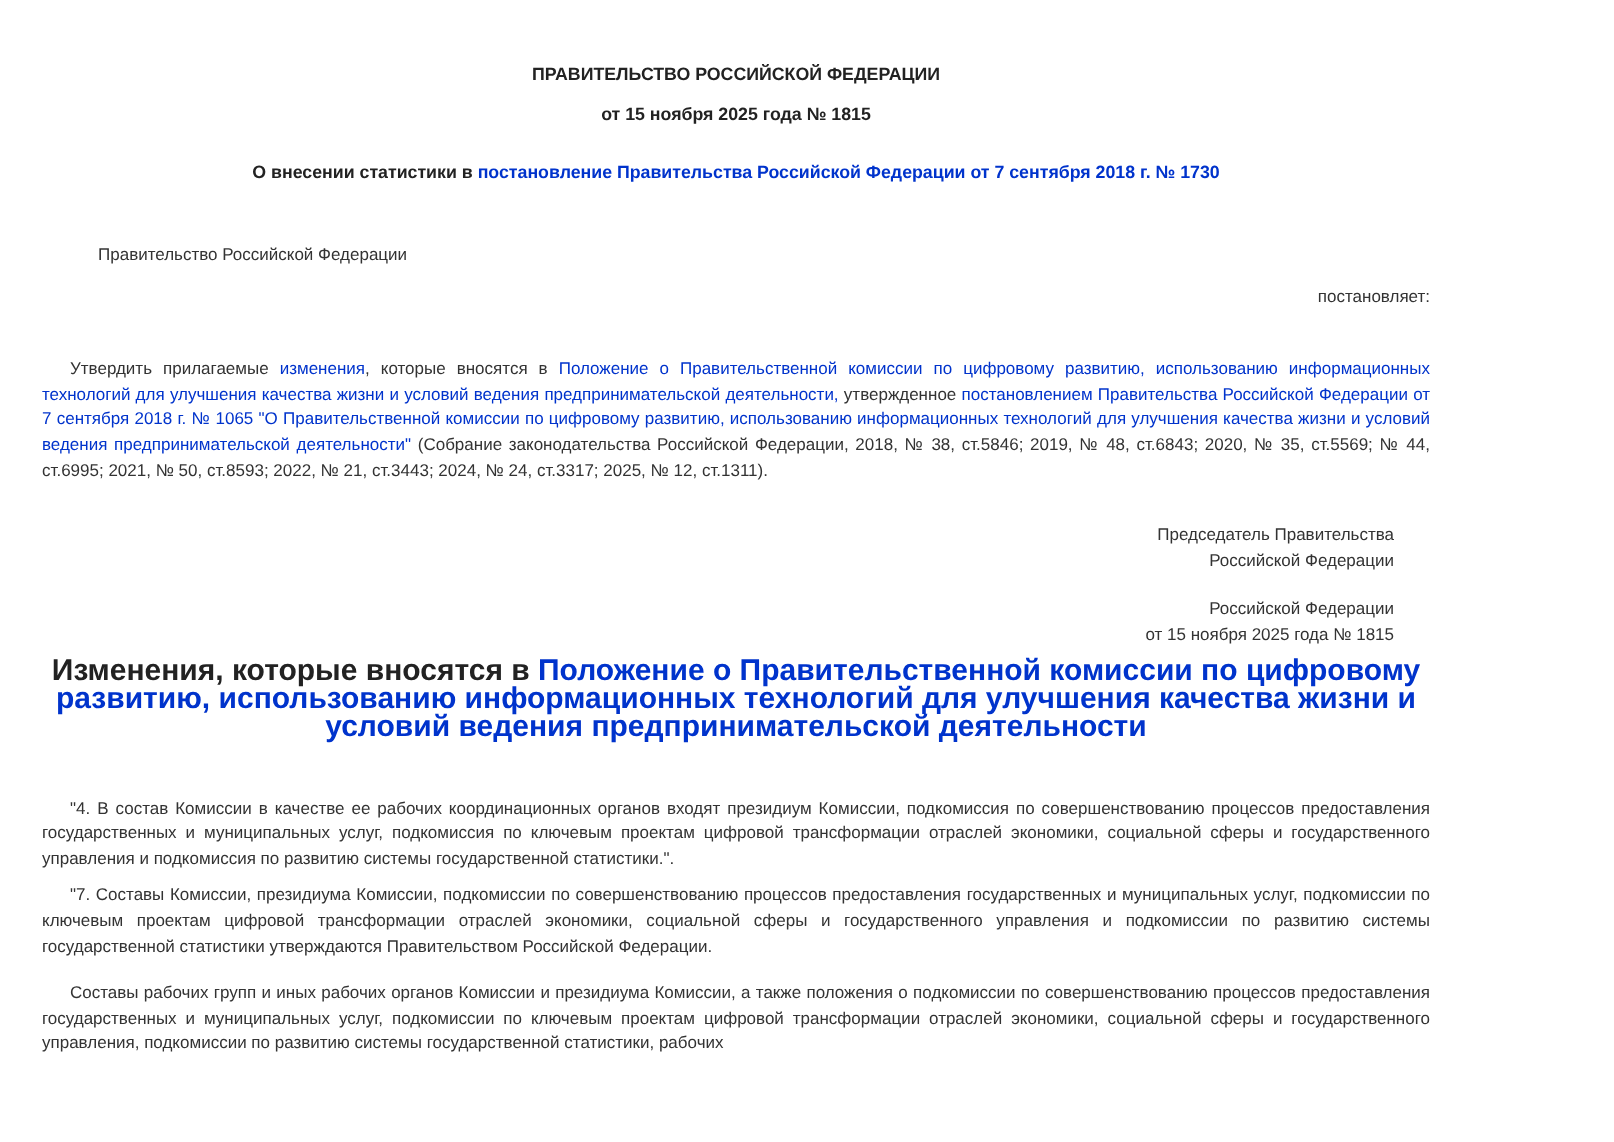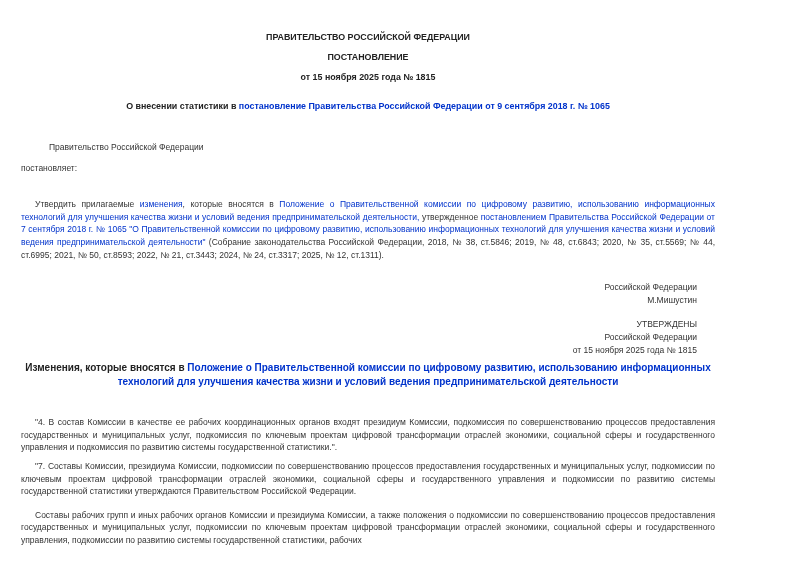--- a/index.html
+++ b/index.html
@@ -29,32 +29,32 @@
     font-weight: bold;
     font-size: 8.9px;
     line-height: 13px;
     margin-bottom: 28px;
     color: #222222;
   }
   .p { text-align: justify; }
   .indent { text-indent: 14px; }
   .indent-lg { text-indent: 28px; }
   .preamble { margin-bottom: 8px; text-align: left; }
-  .resolves { margin-bottom: 17px; text-align: left; }
+  .resolves { margin-bottom: 17px; text-align: right; }
   .decree-para { margin-bottom: 20px; margin-top: 24px; }
   .right-block {
     text-align: right;
     padding-right: 18px;
   }
   .sig-block { margin-bottom: 12px; }
   .appr-block { margin-bottom: 5px; }
   .amend-title {
     text-align: center;
     font-weight: bold;
-    font-size: 10px;
+    font-size: 15px;
     line-height: 14px;
     margin-bottom: 27px;
     color: #222222;
   }
   .item-line { margin-bottom: 5px; text-align: left; text-indent: 14px; }
   .quote4 { margin-bottom: 6px; }
   .quote7 { margin-bottom: 11px; }
   .final-para { margin-bottom: 0; }
   .link {
     color: #0033cc;
@@ -62,37 +62,35 @@
     cursor: pointer;
   }
 </style>
 </head>
 <body>
 
 <div class="page">
 
   <div>
     <p class="head-line">ПРАВИТЕЛЬСТВО РОССИЙСКОЙ ФЕДЕРАЦИИ</p>
-    <p class="head-line">ПОСТАНОВЛЕНИЕ</p>
     <p class="head-line head-date">от 15 ноября 2025 года № 1815</p>
-    <p class="subject"><span>О внесении статистики в </span><a class="link">постановление Правительства Российской Федерации от 9 сентября 2018 г. № 1065</a></p>
+    <p class="subject"><span>О внесении статистики в </span><a class="link">постановление Правительства Российской Федерации от 7 сентября 2018 г. № 1730</a></p>
   </div>
 
   <p class="p indent-lg preamble">Правительство Российской Федерации</p>
   <p class="p resolves">постановляет:</p>
 
   <p class="p indent decree-para"><span>Утвердить прилагаемые </span><a class="link">изменения</a><span>, которые вносятся в </span><a class="link">Положение о Правительственной комиссии по цифровому развитию, использованию информационных технологий для улучшения качества жизни и условий ведения предпринимательской деятельности,</a><span> утвержденное </span><a class="link">постановлением Правительства Российской Федерации от 7 сентября 2018 г. № 1065 "О Правительственной комиссии по цифровому развитию, использованию информационных технологий для улучшения качества жизни и условий ведения предпринимательской деятельности"</a><span> (Собрание законодательства Российской Федерации, 2018, № 38, ст.5846; 2019, № 48, ст.6843; 2020, № 35, ст.5569; № 44, ст.6995; 2021, № 50, ст.8593; 2022, № 21, ст.3443; 2024, № 24, ст.3317; 2025, № 12, ст.1311).</span></p>
 
   <div class="right-block sig-block">
+    <div>Председатель Правительства</div>
     <div>Российской Федерации</div>
-    <div>М.Мишустин</div>
   </div>
 
   <div class="right-block appr-block">
-    <div>УТВЕРЖДЕНЫ</div>
     <div>Российской Федерации</div>
     <div>от 15 ноября 2025 года № 1815</div>
   </div>
 
   <p class="amend-title"><span>Изменения, которые вносятся в </span><a class="link">Положение о Правительственной комиссии по цифровому развитию, использованию информационных технологий для улучшения качества жизни и условий ведения предпринимательской деятельности</a></p>
 
 
   <p class="p indent quote4">"4. В состав Комиссии в качестве ее рабочих координационных органов входят президиум Комиссии, подкомиссия по совершенствованию процессов предоставления государственных и муниципальных услуг, подкомиссия по ключевым проектам цифровой трансформации отраслей экономики, социальной сферы и государственного управления и подкомиссия по развитию системы государственной статистики.".</p>
 
 

